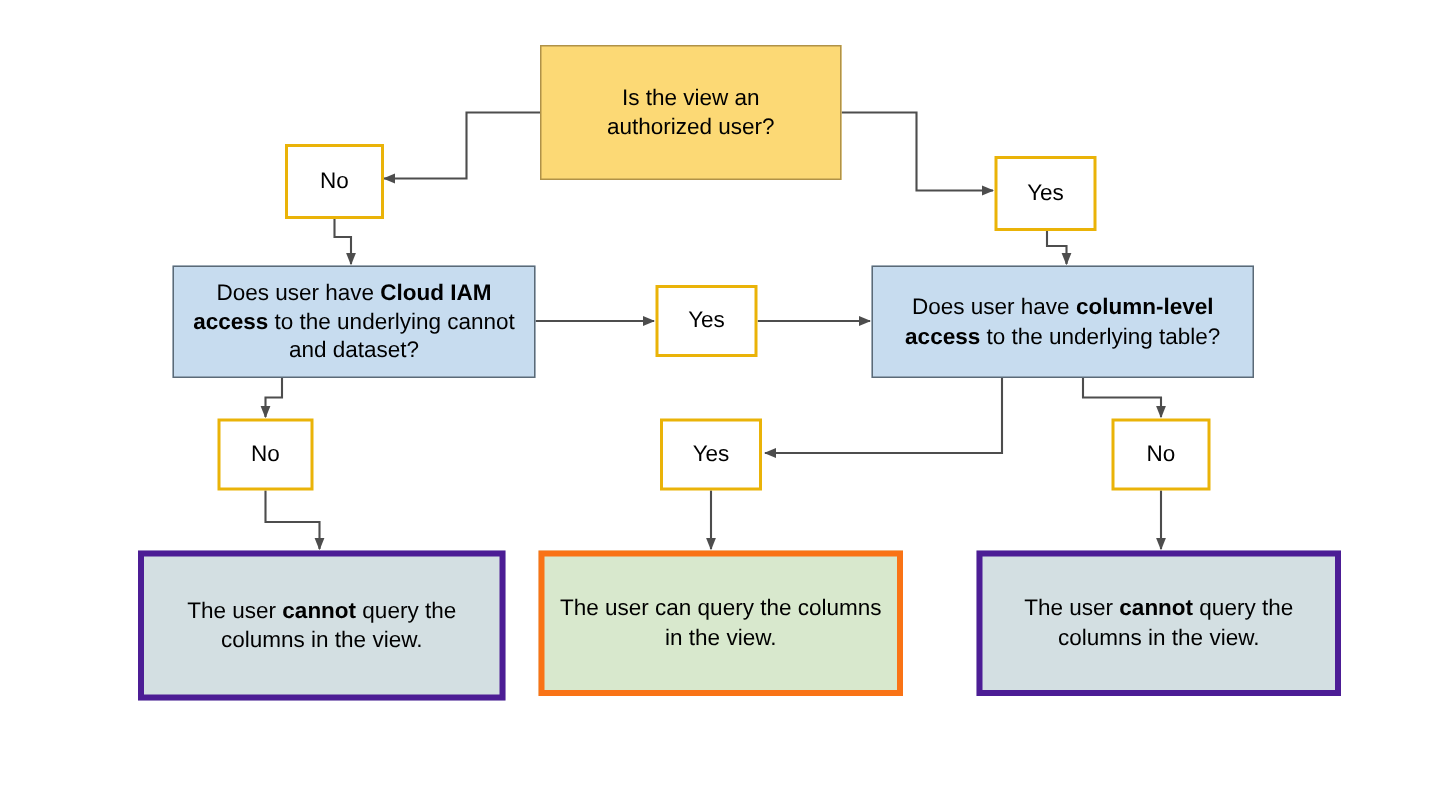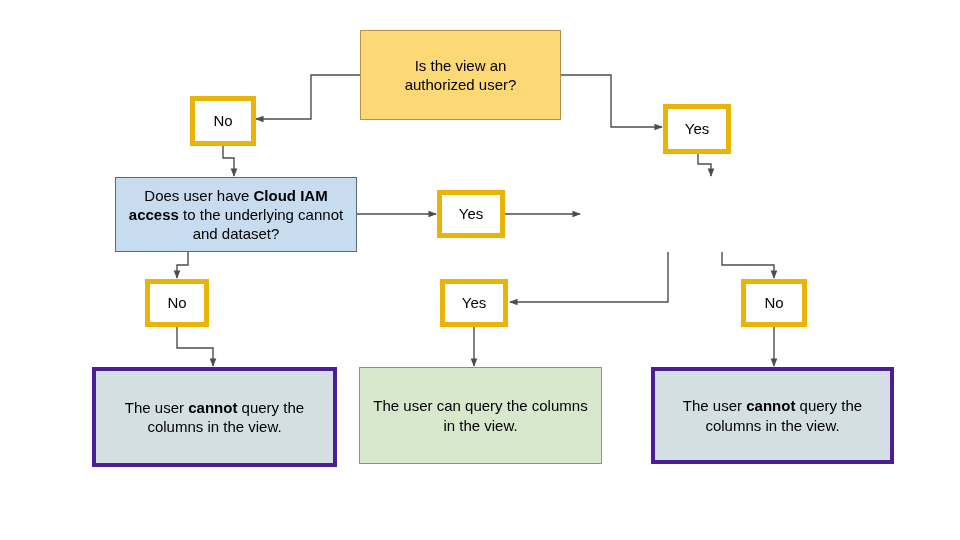--- a/index.html
+++ b/index.html
@@ -47,31 +47,31 @@
     border: 1px solid #b09248;
     font-size: 15px;
   }
   .node-decision {
     background: #c7dcef;
     border: 1px solid #5b6a77;
     font-size: 15px;
   }
   .node-label {
     background: #ffffff;
-    border: 5px solid #eab308;
+    border: 2px solid #eab308;
     font-size: 15px;
   }
   .node-result-gray {
     background: #d3dfe2;
     border: 4px solid #4c1d95;
     font-size: 15px;
   }
   .node-result-green {
     background: #d8e8cd;
-    border: 1px solid #f97316;
+    border: 4px solid #f97316;
     font-size: 15px;
   }
   .node b {
     font-weight: bold;
   }
 </style>
 </head>
 <body>
 
 <div id="canvas">
@@ -128,20 +128,25 @@
   <div class="node node-decision" style="left:115px; top:177px; width:242px; height:75px;">
     <span class="txt">
       <span><span>Does user have </span><b>Cloud IAM access</b><span> to the underlying cannot and dataset?</span></span>
     </span>
   </div>
 
   <div class="node node-label" style="left:437px; top:190px; width:68px; height:48px;">
     <span class="txt">Yes</span>
   </div>
 
+  <div class="node node-decision" style="left:581px; top:177px; width:255px; height:75px;">
+    <span class="txt">
+      <span><span>Does user have </span><b>column-level access</b><span> to the underlying table?</span></span>
+    </span>
+  </div>
 
   <div class="node node-label" style="left:145px; top:279px; width:64px; height:48px;">
     <span class="txt">No</span>
   </div>
 
   <div class="node node-label" style="left:440px; top:279px; width:68px; height:48px;">
     <span class="txt">Yes</span>
   </div>
 
   <div class="node node-label" style="left:741px; top:279px; width:66px; height:48px;">

